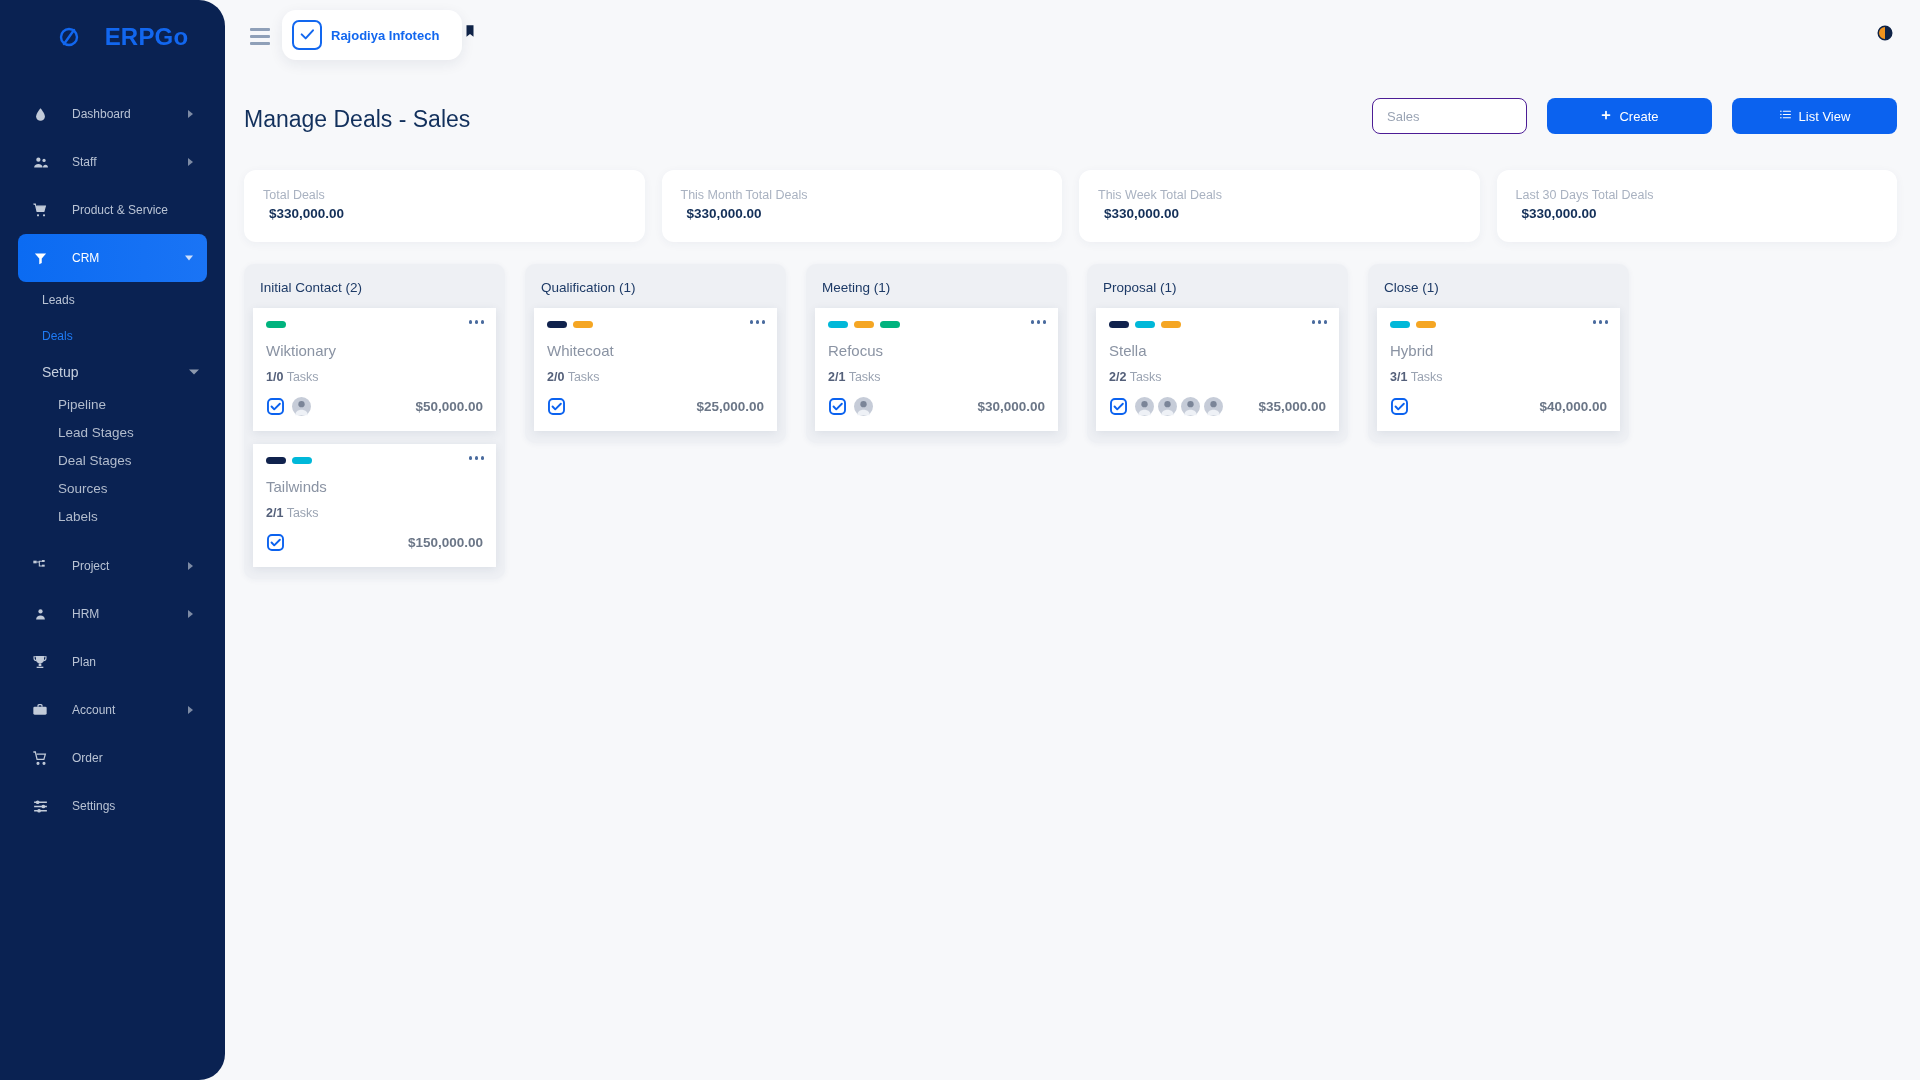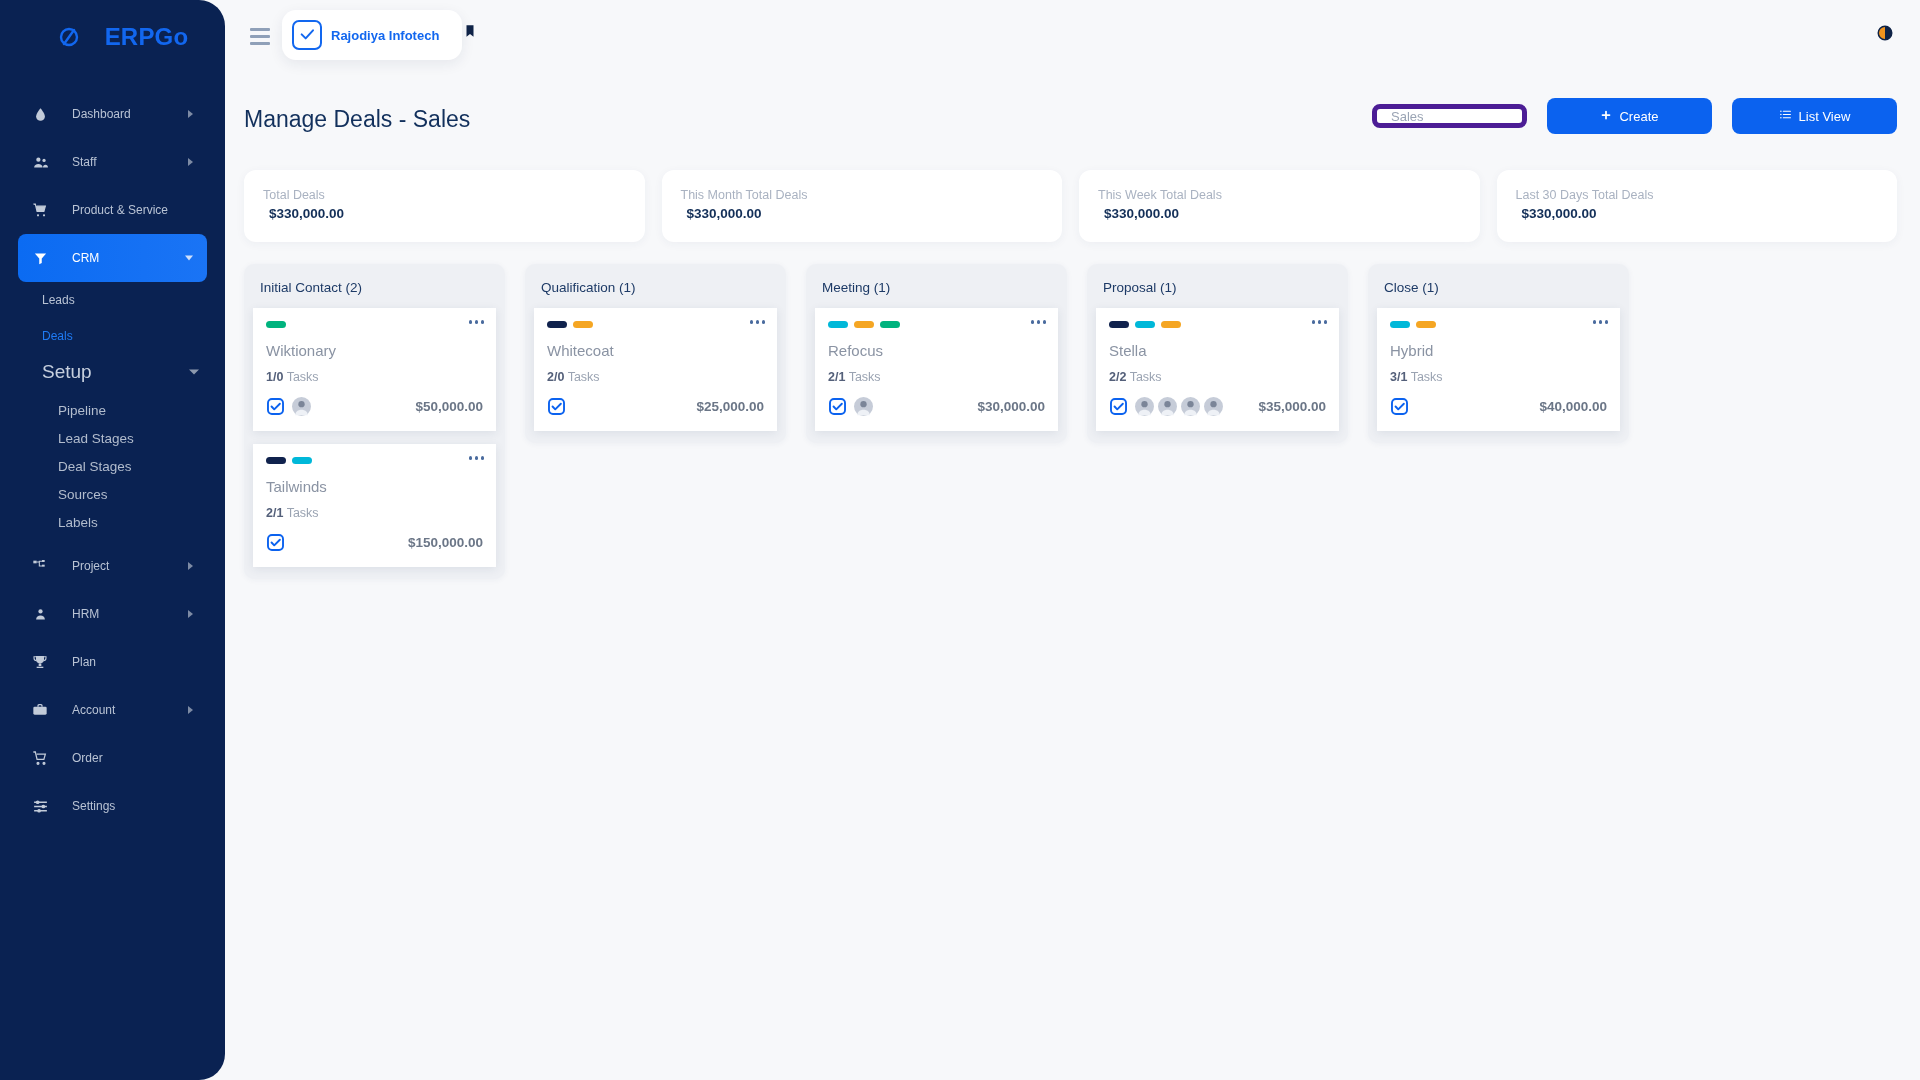--- a/index.html
+++ b/index.html
@@ -67,31 +67,31 @@
   .sub-item {
     display: flex; align-items: center;
     height: 36px; padding-left: 42px;
     font-size: 12px; color: #b9c3d4; cursor: pointer;
   }
   .sub-item.current { color: #1f7bf4; }
   .sub-head {
     position: relative;
     display: flex; align-items: center;
     height: 36px; padding-left: 42px;
-    font-size: 19px; color: #c7d0de; cursor: pointer;
+    font-size: 14px; color: #c7d0de; cursor: pointer;
   }
   .sub-head .caret2 {
     position: absolute; right: 26px; top: 50%; transform: translateY(-50%);
     width: 0; height: 0;
     border-top: 5px solid #8d99ae;
     border-left: 5px solid transparent;
     border-right: 5px solid transparent;
   }
   .sub-sub {
-    display: flex; align-items: flex-end;
+    display: flex; align-items: center;
     height: 28px; padding-left: 58px;
     font-size: 13.5px; color: #b2bccd; cursor: pointer;
   }
   .nav-gap { height: 12px; }
 
   
   #header {
     position: absolute; left: 225px; top: 0; right: 8px; height: 74px;
     background: #f7f8fa;
   }
@@ -129,22 +129,22 @@
   #main { position: absolute; left: 225px; top: 74px; right: 0; bottom: 0; }
   #page-title {
     position: absolute; left: 19px; top: 32px;
     font-size: 23px; color: #12305c; font-weight: normal;
   }
   #toolbar {
     position: absolute; right: 23px; top: 24px;
     display: flex; align-items: center; gap: 20px;
   }
   #search-input {
-    width: 155px; height: 24px;
-    border: 5px solid #4c1d95; border-radius: 8px;
+    width: 155px; height: 36px;
+    border: 1px solid #4c1d95; border-radius: 8px;
     background: #ffffff; padding: 0 14px;
     font-size: 13px; color: #45536b;
     font-family: "Liberation Sans", sans-serif;
     outline: none;
   }
   #search-input::placeholder { color: #9aa4b4; }
   .btn {
     height: 36px; padding: 12px 28px;
     background: #0b62ef; color: #fff;
     border: none; border-radius: 8px;

